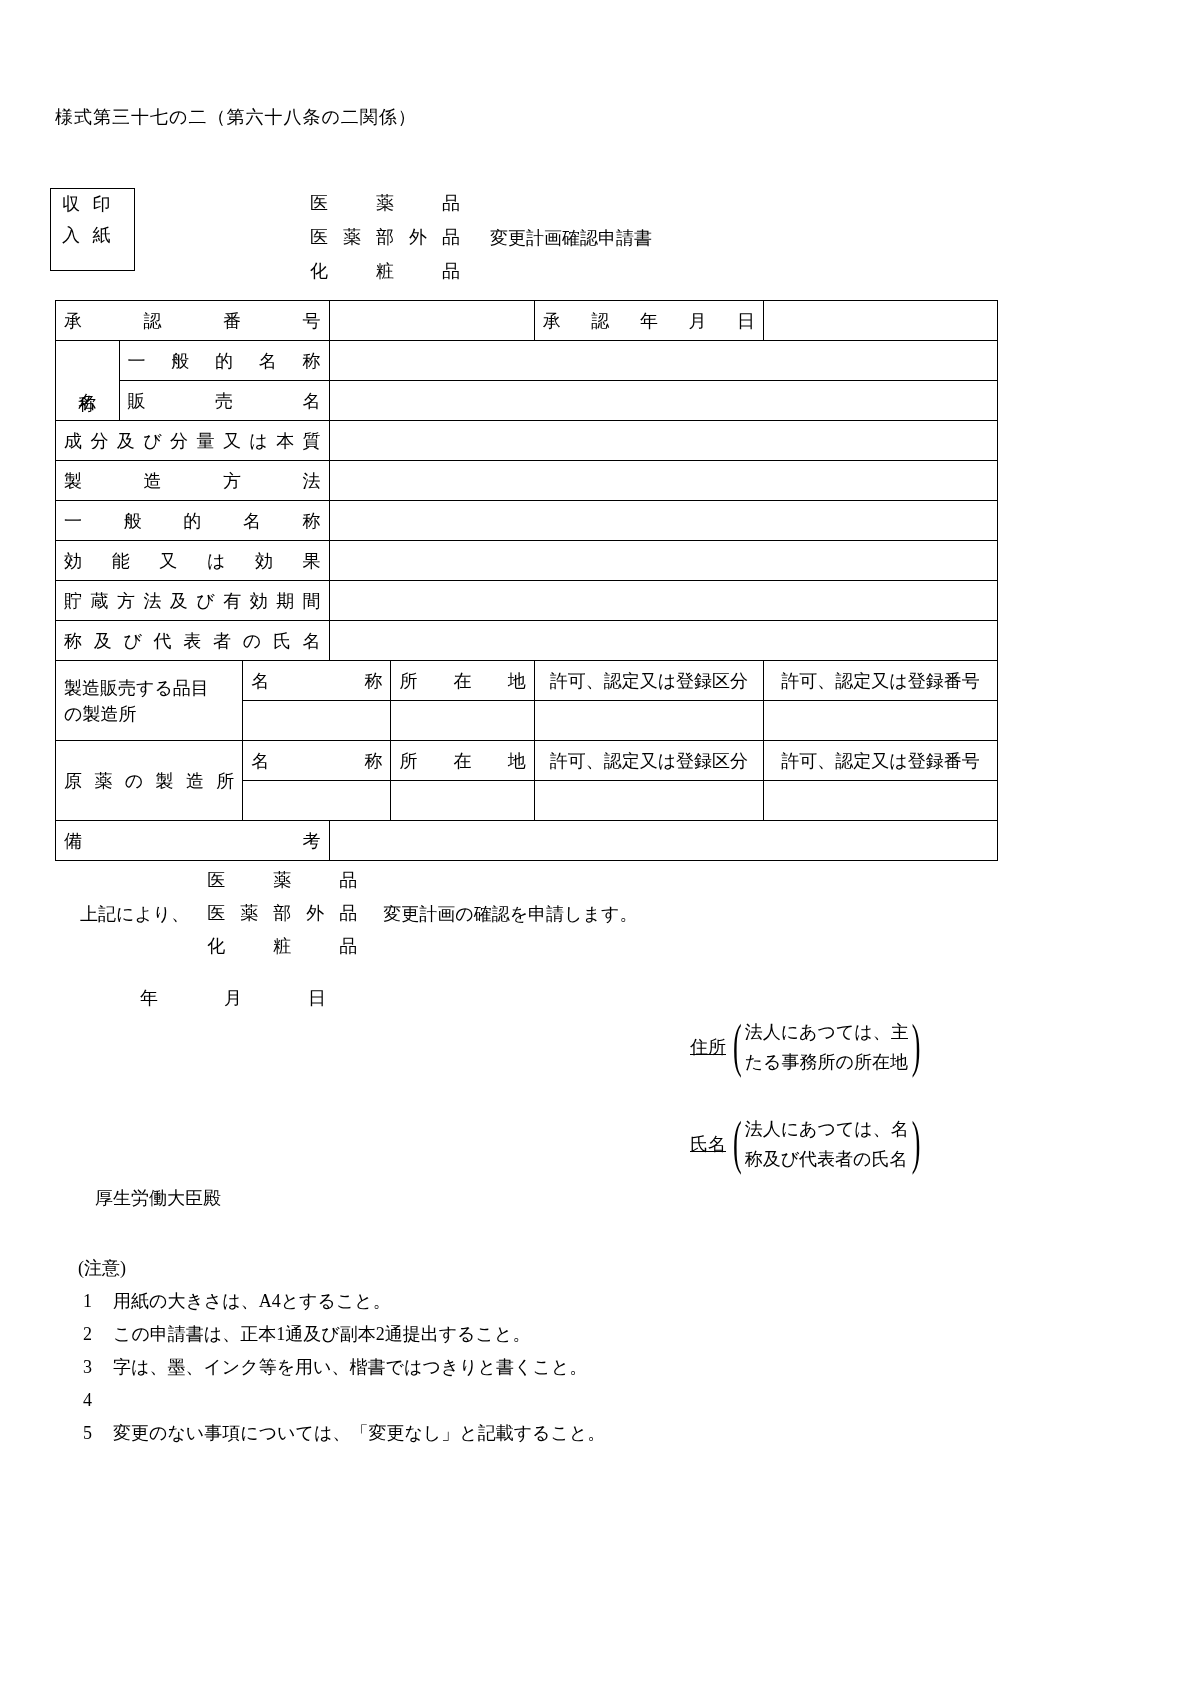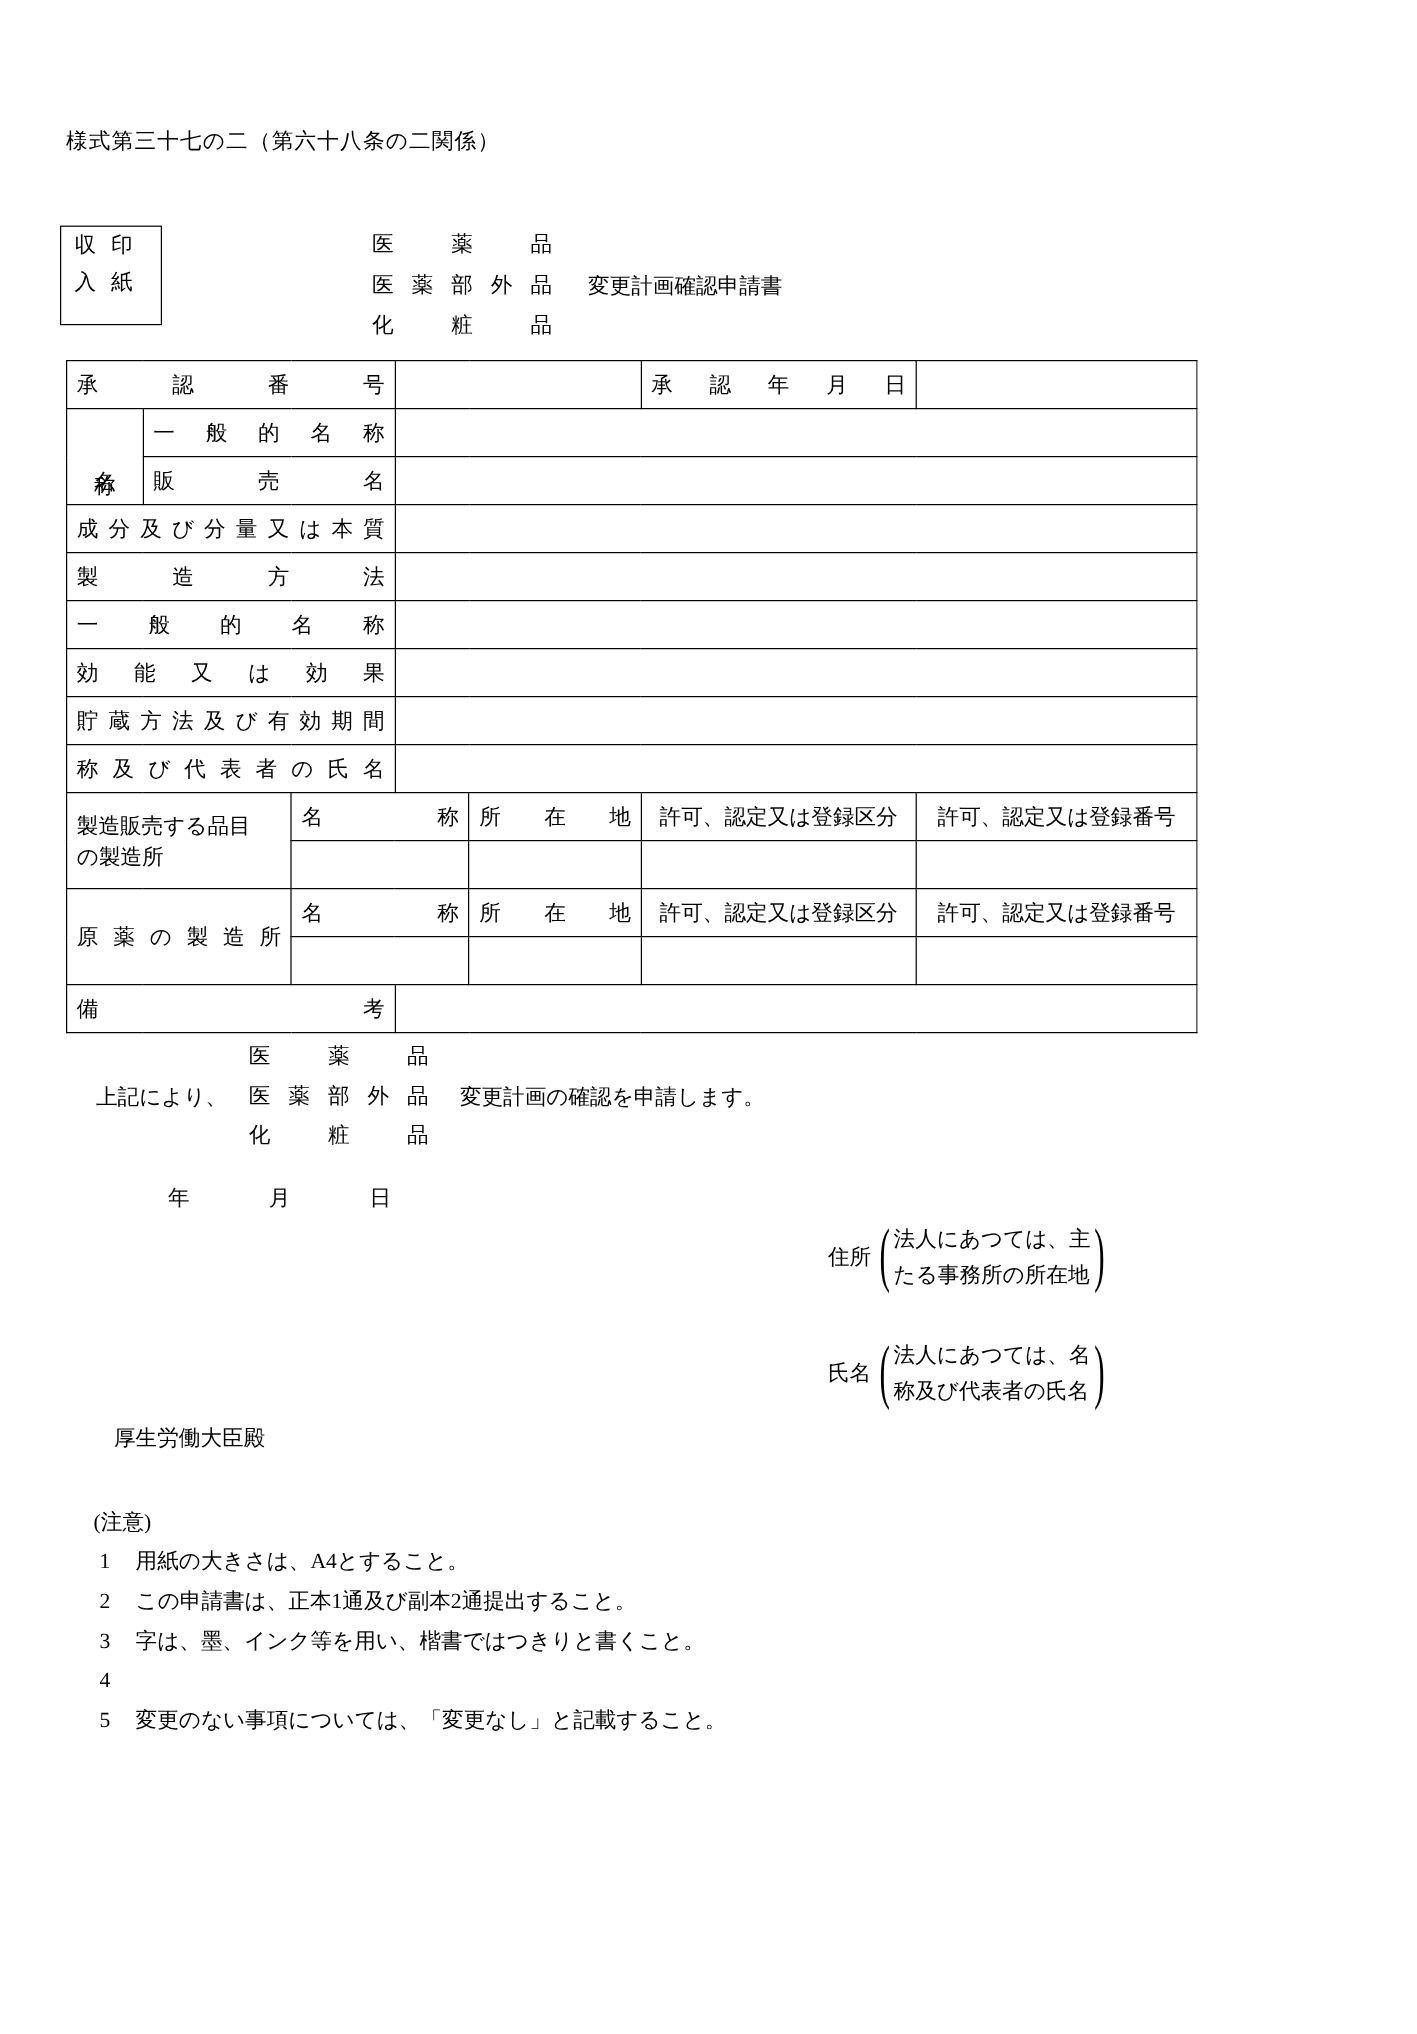--- a/index.html
+++ b/index.html
@@ -49,21 +49,21 @@
   .application .prefix { margin-right: 18px; white-space: nowrap; }
   .app-products { width: 150px; }
   .app-products .prod-line { line-height: 33px; text-align: justify; text-align-last: justify; }
   .application .suffix { margin-left: 26px; white-space: nowrap; }
 
   
   .date-line { position: absolute; left: 140px; top: 986px; display: flex; gap: 66px; }
 
   
   .contact { position: absolute; display: flex; align-items: center; }
-  .contact .contact-label { margin-right: 4px; }
+  .contact .contact-label { margin-right: 4px; text-decoration: underline; }
   .contact .paren {
     display: inline-block; font-size: 26px; line-height: 1;
     transform: scaleY(2.3); transform-origin: center; margin: 0 3px;
   }
   .contact .lines .cline { line-height: 30px; }
   .addr-block { left: 690px; top: 1017px; }
   .name-block { left: 690px; top: 1102px; margin-top: 12px; }
 
   
   .minister { position: absolute; left: 95px; top: 1186px; display: flex; }

